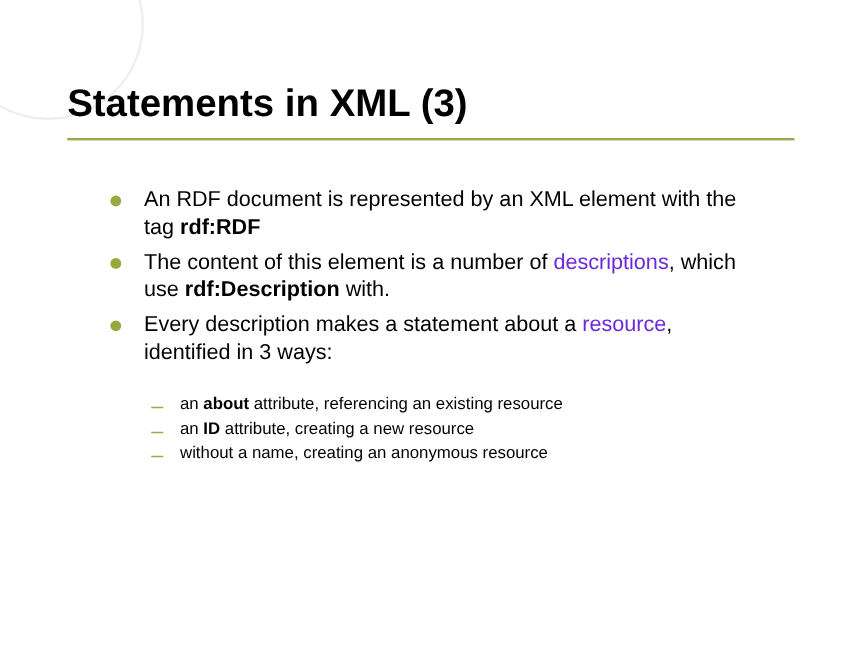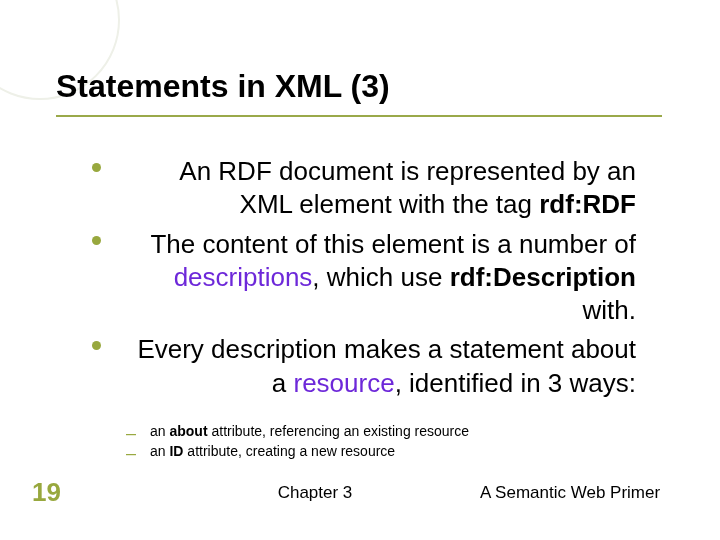--- a/index.html
+++ b/index.html
@@ -38,25 +38,24 @@
     height: 2px;
     background: #9aa94a;
     margin-bottom: 38px;
   }
   .bullets-l1 {
     list-style: none;
     padding-left: 36px;
   }
   .bullets-l1 > li {
     position: relative;
-    font-size: 26px;
+    font-size: 18px;
     line-height: 1.28;
     margin-bottom: 6px;
     padding-left: 28px;
-    text-align: right;
   }
   .bullets-l1 > li::before {
     content: "";
     position: absolute;
     left: 0;
     top: 8px;
     width: 9px;
     height: 9px;
     background: #98a83e;
     border-radius: 50%;
@@ -131,20 +130,18 @@
     </li>
   </ul>
 
   <ul class="bullets-l2">
     <li>
       <span>an </span><span class="b">about</span><span> attribute, referencing an existing resource</span>
     </li>
     <li>
       <span>an </span><span class="b">ID</span><span> attribute, creating a new resource</span>
     </li>
+    <li>
+      <span>without a name, creating an anonymous resource</span><span class="b"></span><span></span>
+    </li>
   </ul>
 
-  <div class="footer">
-    <div class="slide-number">19</div>
-    <div class="footer-center">Chapter 3</div>
-    <div class="footer-right">A Semantic Web Primer</div>
-  </div>
 </div>
 
 </body></html>

